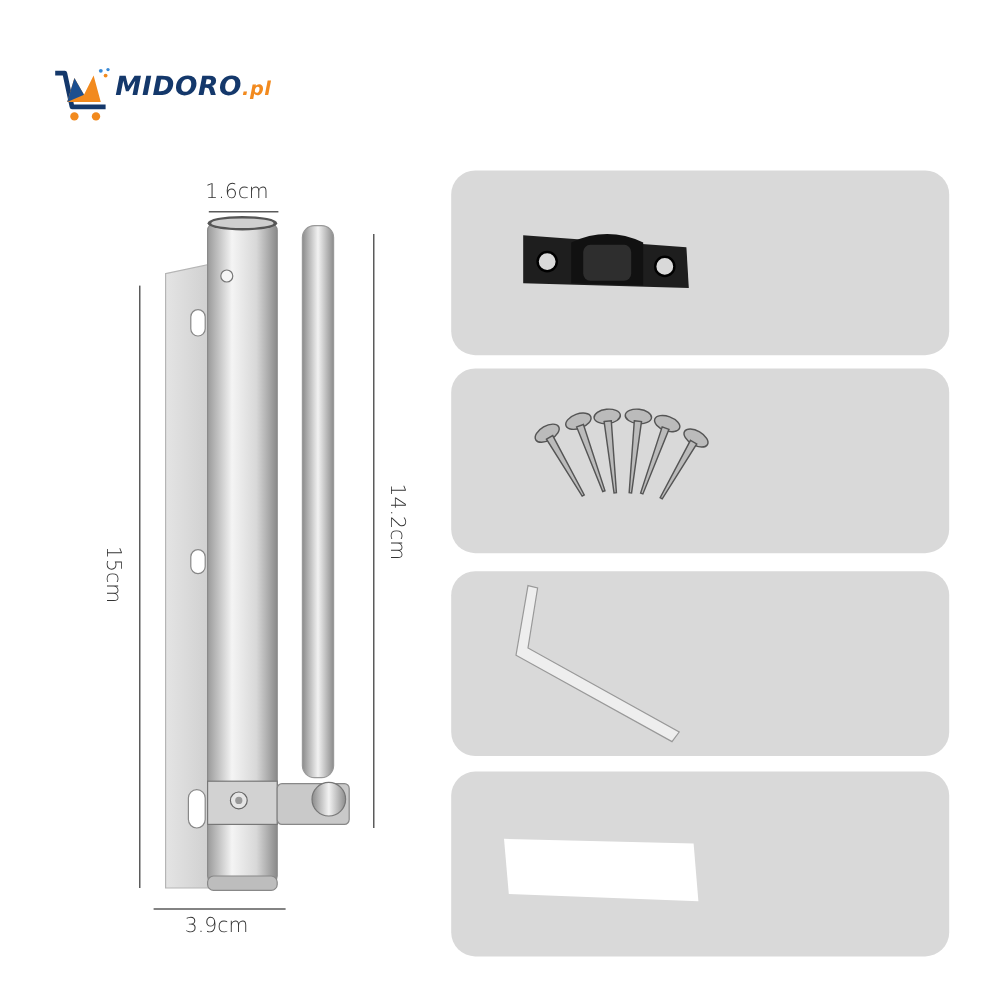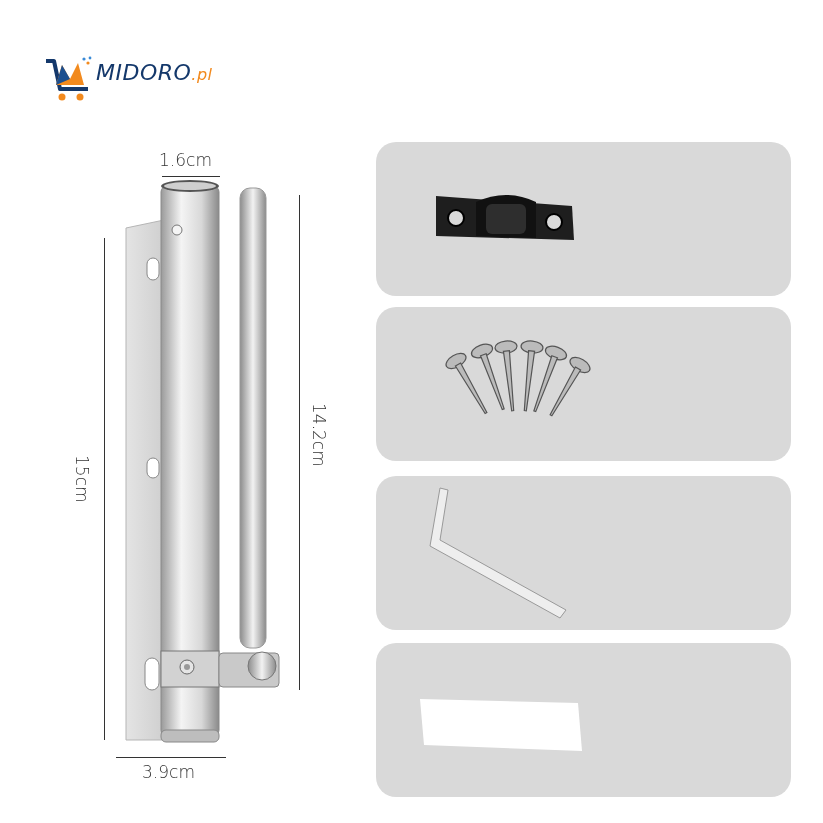--- a/index.html
+++ b/index.html
@@ -1,20 +1,20 @@
 <!DOCTYPE html>
 <html><head>
 <meta charset="utf-8">
 <style>
   html,body{margin:0;padding:0;background:#fff;}
   body{width:823px;height:823px;position:relative;overflow:hidden;font-family:"Liberation Sans",sans-serif;}
   .abs{position:absolute;}
   
   .logo{left:44px;top:55px;width:200px;height:52px;}
-  .logo-text{left:96px;top:60px;font-family:"DejaVu Sans",sans-serif;font-weight:normal;font-style:italic;font-size:22px;color:#14386b;letter-spacing:0.5px;}
+  .logo-text{left:96px;top:60px;font-family:"DejaVu Sans",sans-serif;font-weight:bold;font-style:italic;font-size:22px;color:#14386b;letter-spacing:0.5px;}
   .logo-suffix{color:#f28a1e;font-size:16px;}
   
   .dim{color:#333;font-size:17px;font-family:"DejaVu Sans",sans-serif;font-weight:300;}
   .line-h{height:1px;background:#333;}
   .line-v{width:1px;background:#333;}
   .rot{transform-origin:left top;}
   
   .panel{left:376px;width:415px;height:154px;background:#d9d9d9;border-radius:20px;}
 </style>
 </head>
@@ -29,21 +29,21 @@
     <circle cx="36" cy="42" r="3.5" fill="#f28a1e"></circle>
     <circle cx="40" cy="4" r="1.6" fill="#3a8ad6"></circle>
     <circle cx="44" cy="8" r="1.6" fill="#f28a1e"></circle>
     <circle cx="46" cy="3" r="1.4" fill="#3a8ad6"></circle>
   </svg>
   <div class="abs logo-text" style="left:52px;top:5px">
     <span>MIDORO</span><span class="logo-suffix">.pl</span>
   </div>
 </div>
 
-<div class="abs" style="left:4px;top:0;width:360px;height:823px">
+<div class="abs" style="left:16px;top:0;width:360px;height:823px">
   <svg class="abs" style="left:0;top:0" width="360" height="823">
     <defs>
       <linearGradient id="cyl" x1="0" x2="1">
         <stop offset="0" stop-color="#9a9a9a"></stop>
           <stop offset="0.35" stop-color="#f4f4f4"></stop>
         <stop offset="0.7" stop-color="#d8d8d8"></stop>
           <stop offset="1" stop-color="#8a8a8a"></stop>
       </linearGradient>
       <linearGradient id="plate" x1="0" x2="1">
         <stop offset="0" stop-color="#e4e4e4"></stop>

